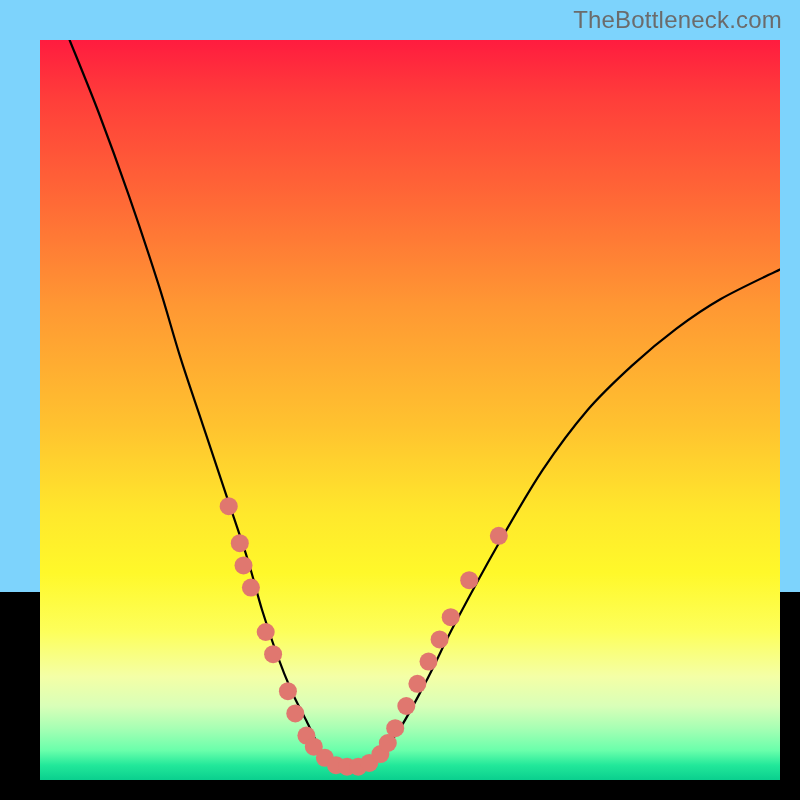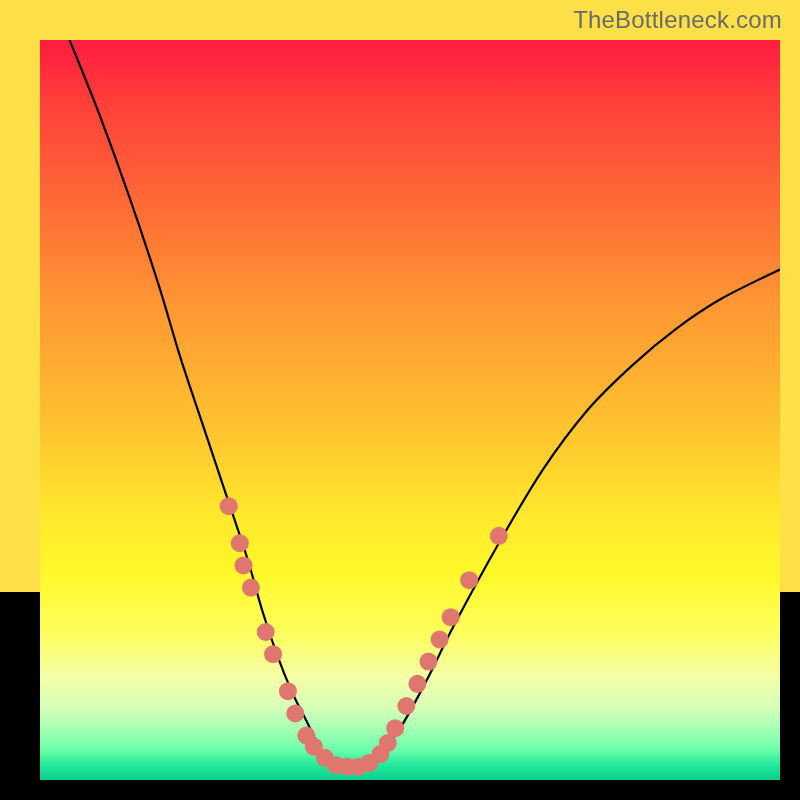--- a/index.html
+++ b/index.html
@@ -10,21 +10,21 @@
     background: #000;
     overflow: hidden;
     font-family: Arial, Helvetica, sans-serif;
   }
   .frame {
     position: absolute;
     left: 0;
     top: 0;
     width: 800px;
     height: 592px;
-    background: #fde047;
+    background: #7dd3fc;
   }
   .plot {
     position: absolute;
     left: 40px;
     top: 40px;
     width: 740px;
     height: 740px;
     background: linear-gradient(to bottom,
       #ff1c3f 0%,
       #ff3e3a 8%,

